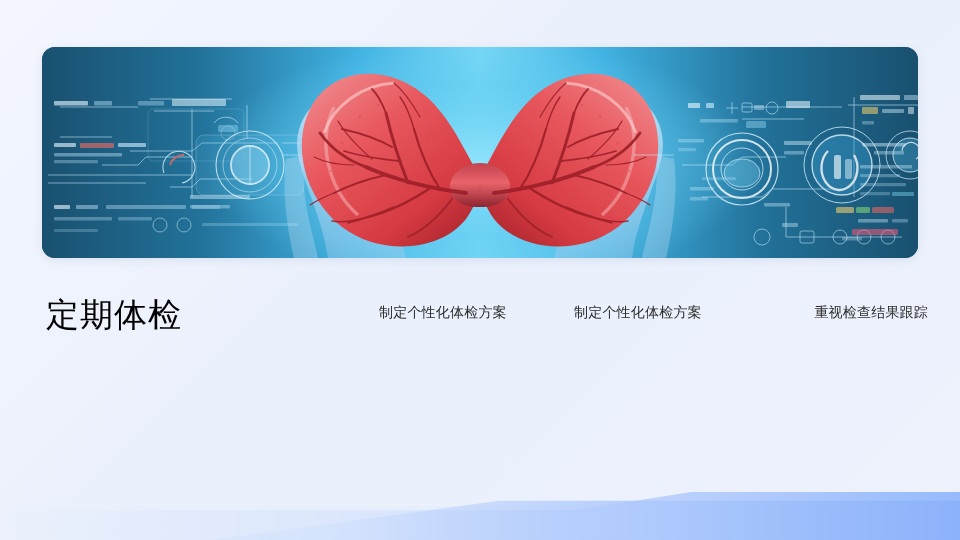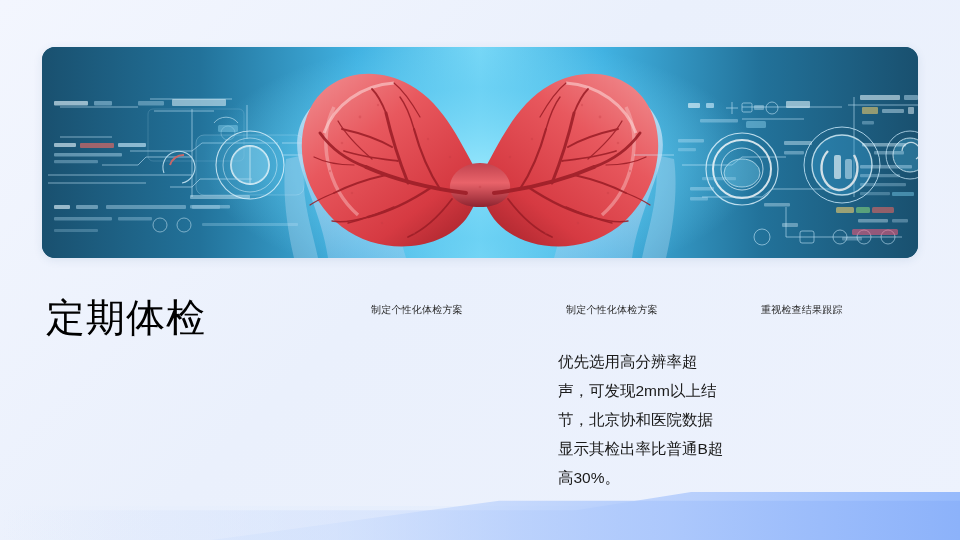--- a/index.html
+++ b/index.html
@@ -74,21 +74,21 @@
     width: 100%;
     height: 100%;
     display: block;
   }
 
   
   .title {
     position: absolute;
     left: 46px;
     top: 297px;
-    font-size: 39px;
+    font-size: 33px;
     line-height: 1.1;
     letter-spacing: 1px;
     color: #000000;
     font-weight: 400;
     white-space: nowrap;
   }
 
   
   .columns {
     position: absolute;
@@ -98,28 +98,29 @@
     display: flex;
     gap: 0;
   }
   .col {
     width: 195px;
     flex: 0 0 195px;
   }
   .col:last-child {
     width: 175px;
     flex: 0 0 175px;
+    text-align: right;
   }
   .col-head {
-    font-size: 10px;
+    font-size: 14px;
     line-height: 1.3;
     color: #2b2b2b;
     font-weight: 400;
     letter-spacing: 0.2px;
-    margin: 0 0 31px 8px;
+    margin: 0 0 31px 16px;
     white-space: nowrap;
   }
   .col-body {
     font-size: 15.5px;
     line-height: 29px;
     color: #1a1a1a;
     font-weight: 400;
     width: 168px;
     word-break: break-word;
   }
@@ -400,21 +401,20 @@
   <div class="title">定期体检</div>
 
   <div class="columns">
 
     <div class="col">
       <div class="col-head">制定个性化体检方案</div>
     </div>
 
     <div class="col">
       <div class="col-head">制定个性化体检方案</div>
-      <div class="col-body">优先选用高分辨率超声，可发现2mm以上结节，北京协和医院数据显示其检出率比普通B超高30%。</div>
     </div>
 
     <div class="col">
       <div class="col-head">重视检查结果跟踪</div>
     </div>
 
   </div>
 
   <div class="deco-wash"></div>
   <div class="deco-band-back"></div>

